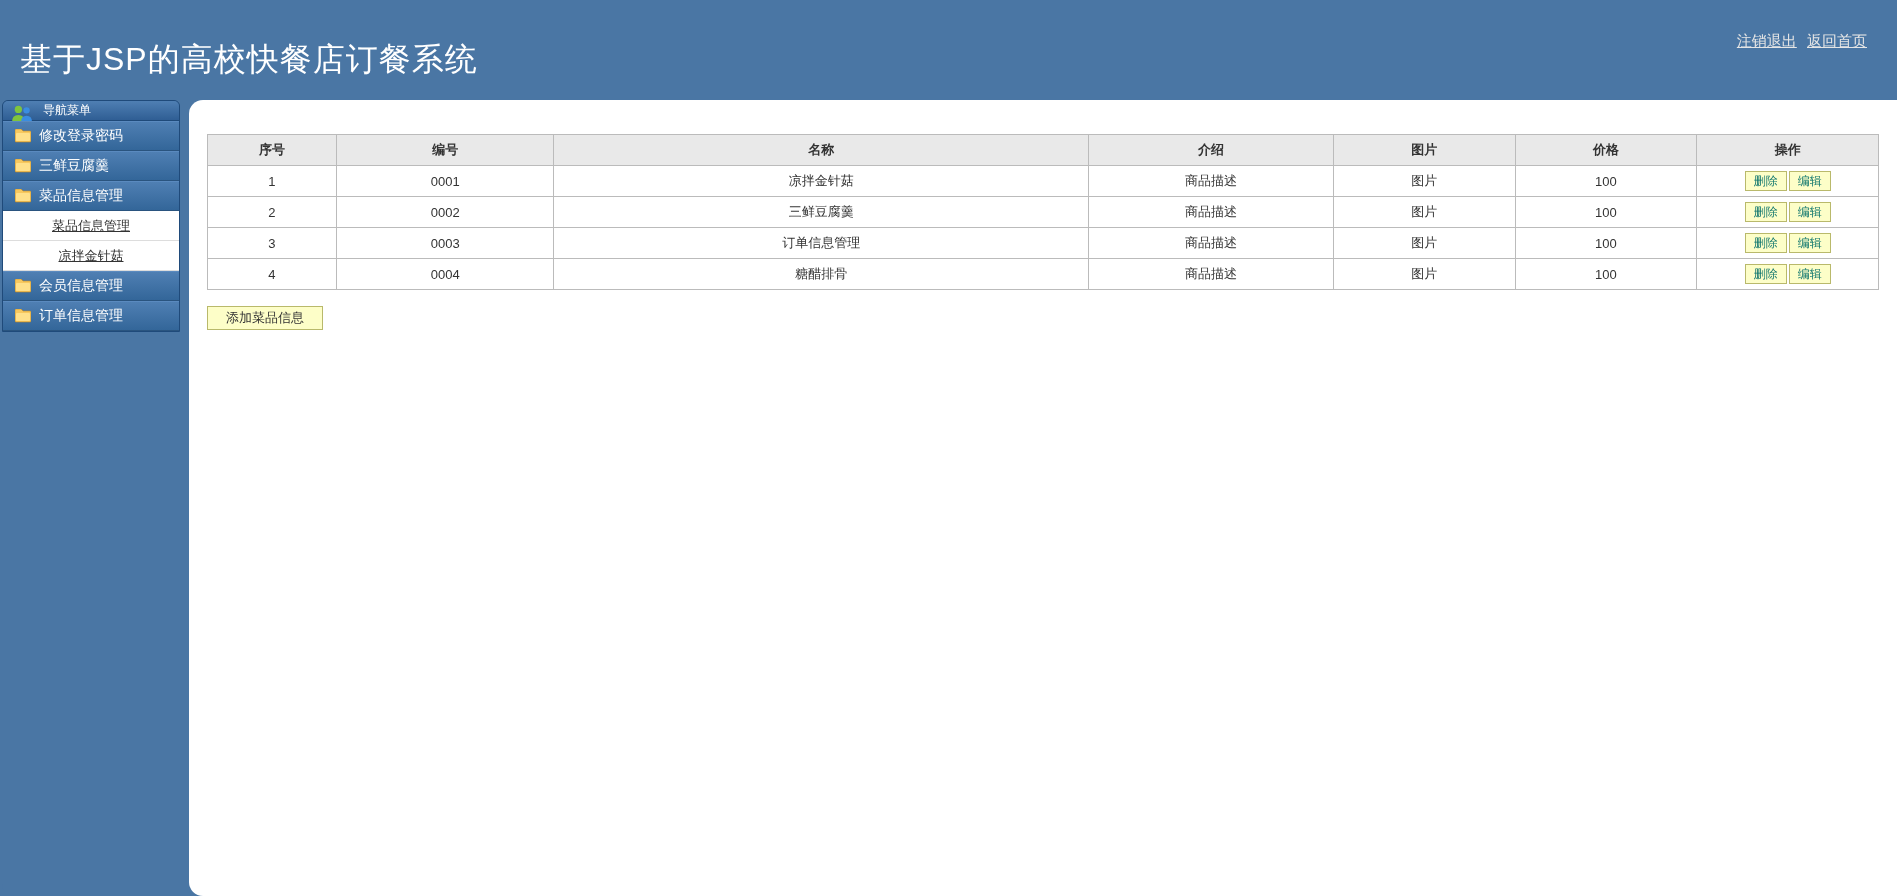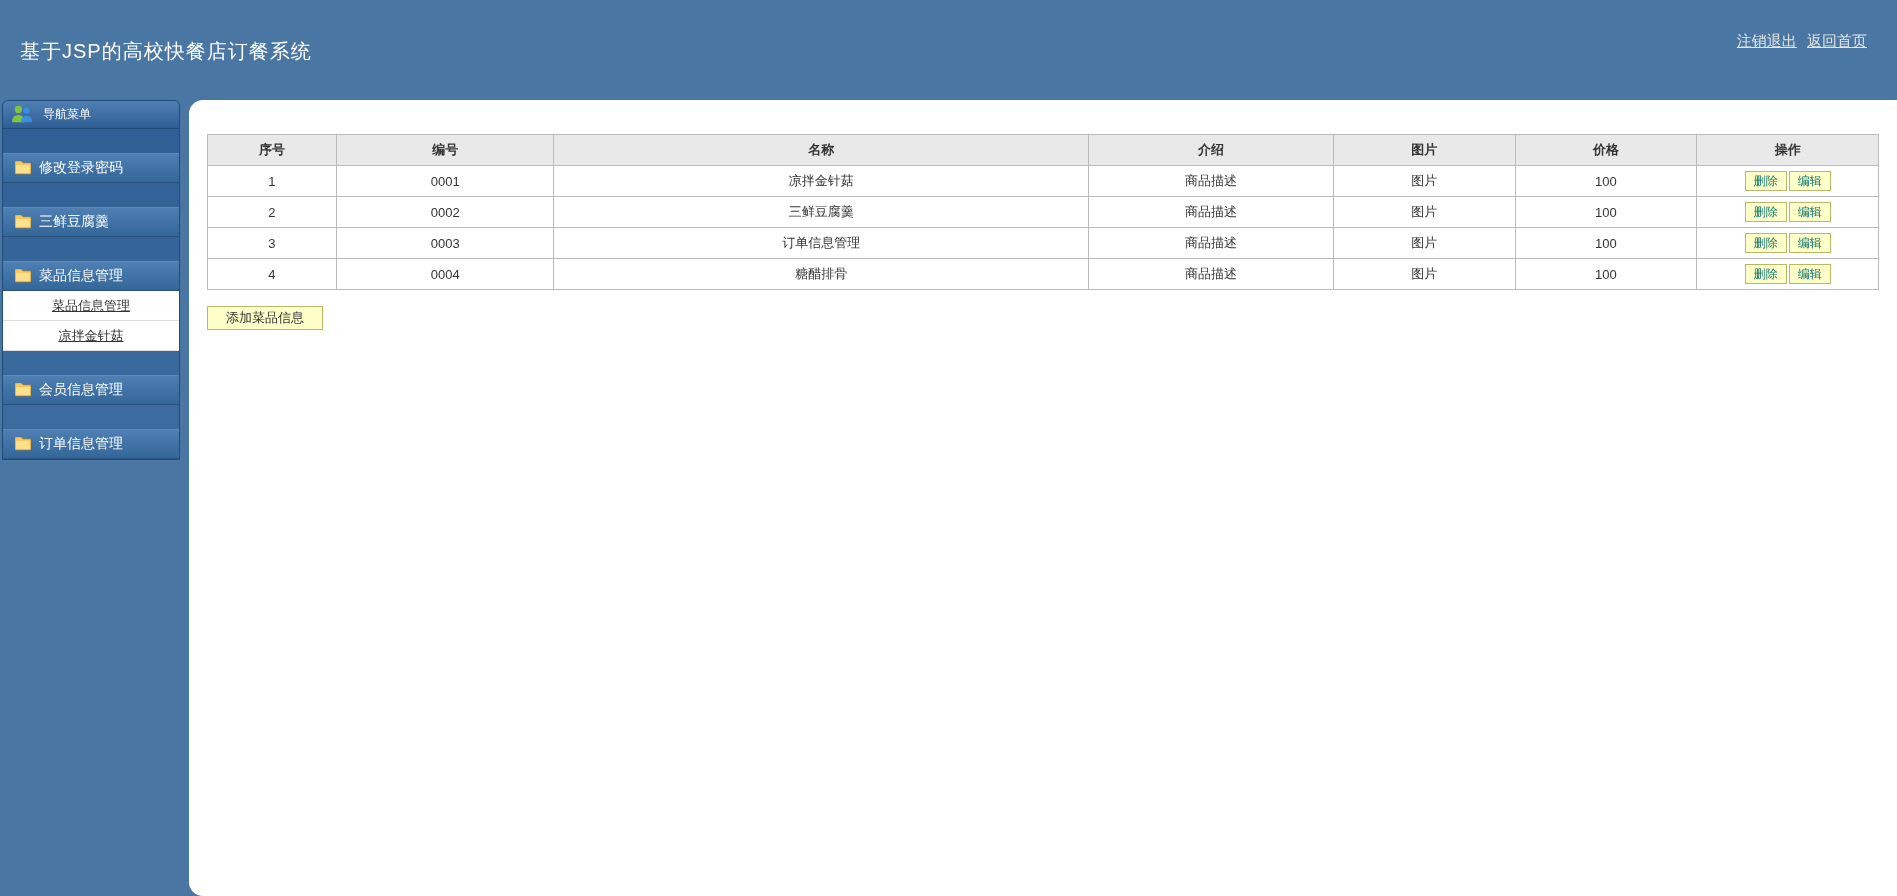--- a/index.html
+++ b/index.html
@@ -15,21 +15,21 @@
 
     
     .header {
       height: 100px;
       background: #4a76a4;
       color: #fff;
       position: relative;
       padding: 0 20px;
     }
     .header-title {
-      font-size: 20px;
+      font-size: 32px;
       font-weight: normal;
       padding-top: 38px;
       letter-spacing: 1px;
     }
     .header-links {
       position: absolute;
       top: 32px;
       right: 30px;
       font-size: 15px;
     }
@@ -55,21 +55,21 @@
     }
     .sidebar-panel {
       background: linear-gradient(#2f5e94, #3d6da0);
       border: 1px solid #1f4a7a;
       border-radius: 6px 6px 0 0;
       margin: 0 0 0 2px;
       width: 178px;
       overflow: hidden;
     }
     .sidebar-header {
-      height: 28px;
+      height: 20px;
       background: linear-gradient(#4f7fb3, #2f5e94);
       color: #fff;
       font-size: 12px;
       display: flex;
       align-items: center;
       padding-left: 40px;
       position: relative;
       border-bottom: 1px solid #1f4a7a;
     }
     .sidebar-header .users-icon {
@@ -82,21 +82,20 @@
       background: linear-gradient(#4f7fb3, #336699);
       color: #fff;
       font-size: 14px;
       display: flex;
       align-items: center;
       padding-left: 36px;
       border-bottom: 1px solid #2a547f;
       border-top: 1px solid #5a8abf;
       position: relative;
       cursor: pointer;
-      margin-top: 24px;
     }
     .sidebar-item .folder-icon {
       position: absolute;
       left: 12px;
       top: 7px;
     }
     .sidebar-subitems {
       background: #fff;
     }
     .sidebar-subitem {

